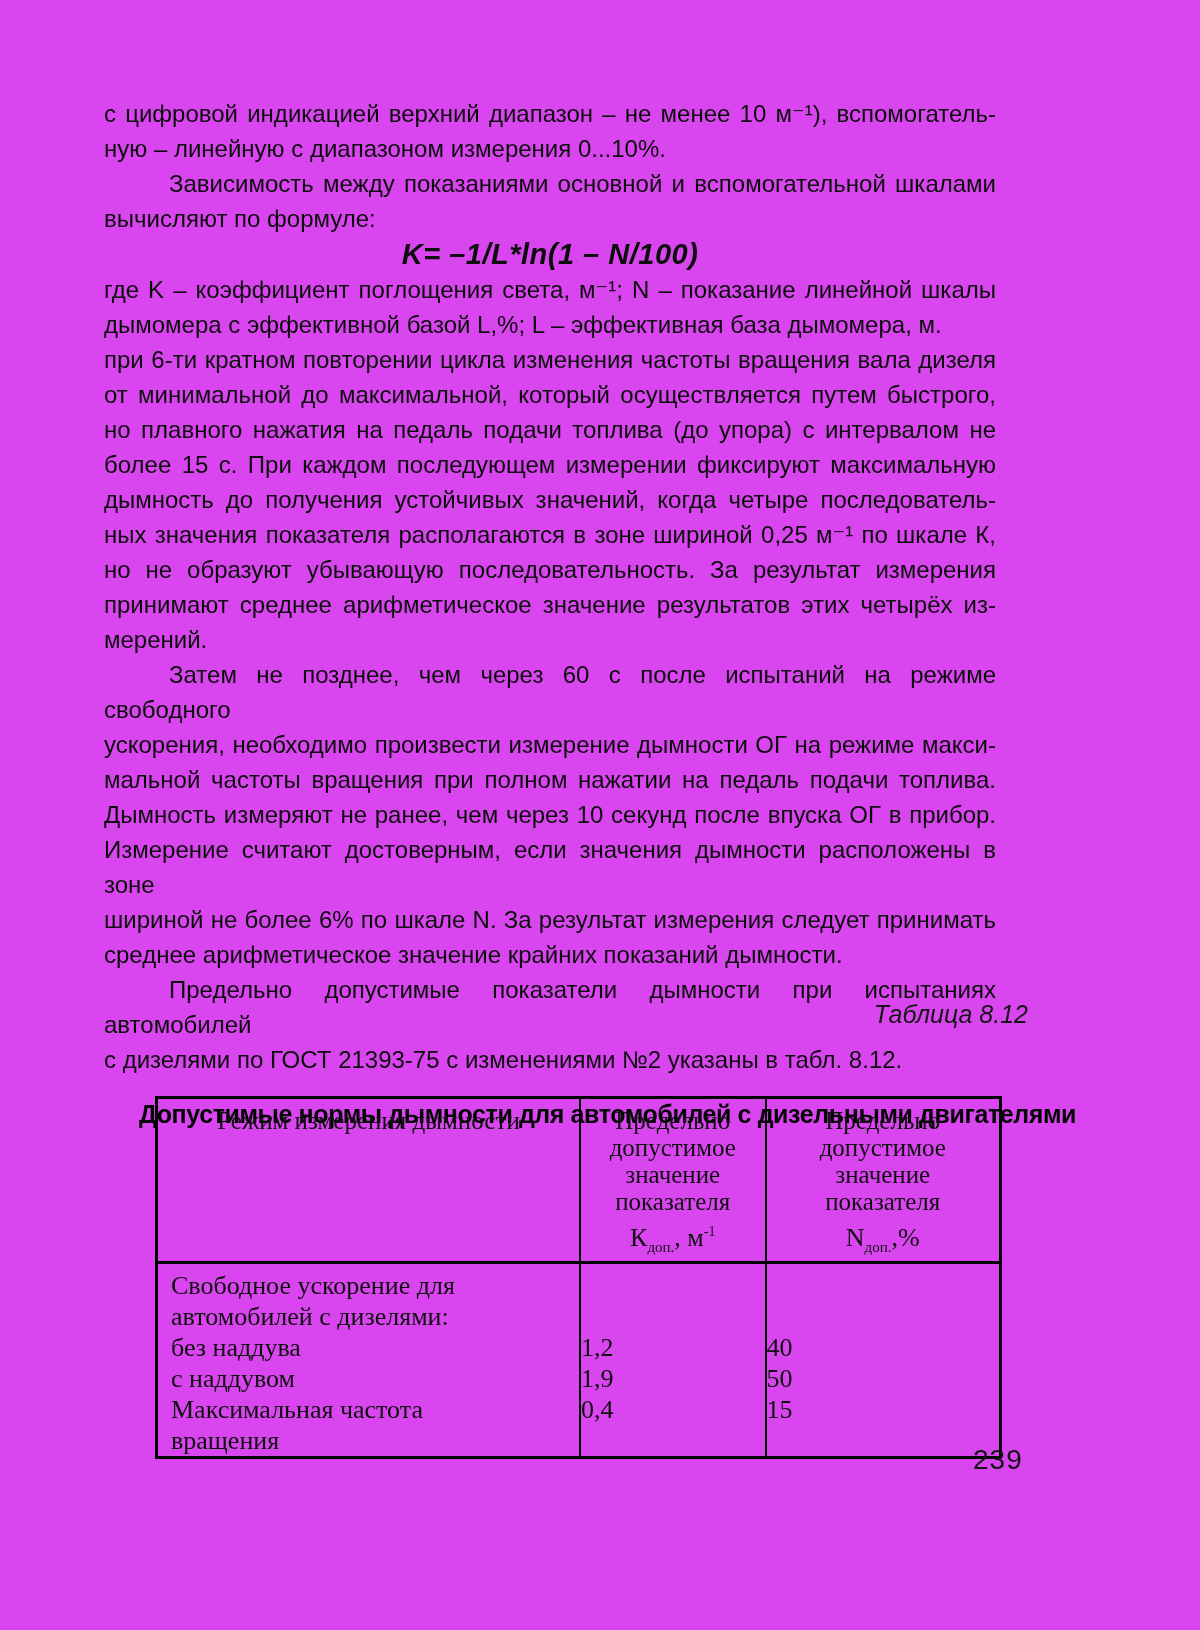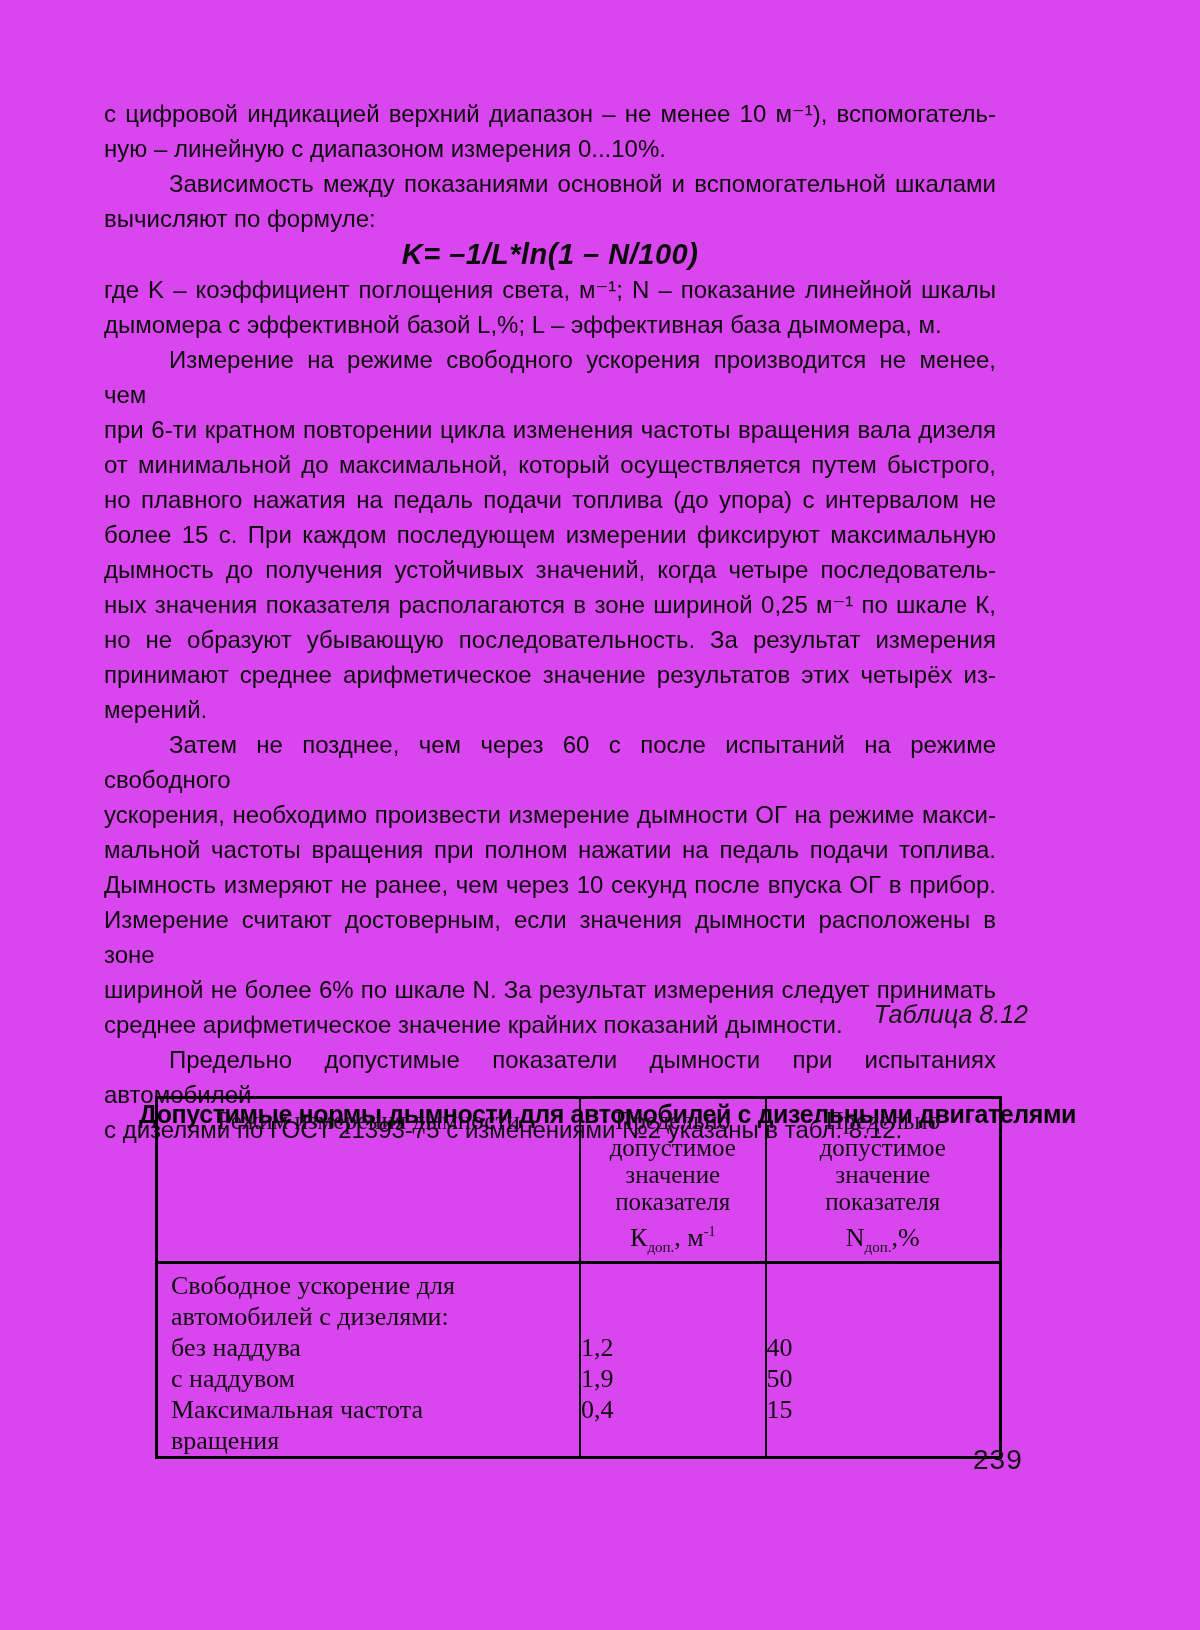--- a/index.html
+++ b/index.html
@@ -79,21 +79,20 @@
 <div class="page">
 
   <div class="body-text">
     <div class="ln">с цифровой индикацией верхний диапазон – не менее 10 м⁻¹), вспомогатель-</div>
     <div class="ln last">ную – линейную с диапазоном измерения 0...10%.</div>
     <div class="ln ind">Зависимость между показаниями основной и вспомогательной шкалами</div>
     <div class="ln last">вычисляют по формуле:</div>
     <div class="formula">K= –1/L*ln(1 – N/100)</div>
     <div class="ln">где K – коэффициент поглощения света, м⁻¹; N – показание линейной шкалы</div>
     <div class="ln last">дымомера с эффективной базой L,%; L – эффективная база дымомера, м.</div>
-    <div class="ln ind">Измерение на режиме свободного ускорения производится не менее, чем</div>
     <div class="ln">при 6-ти кратном повторении цикла изменения частоты вращения вала дизеля</div>
     <div class="ln">от минимальной до максимальной, который осуществляется путем быстрого,</div>
     <div class="ln">но плавного нажатия на педаль подачи топлива (до упора) с интервалом не</div>
     <div class="ln">более 15 с. При каждом последующем измерении фиксируют максимальную</div>
     <div class="ln">дымность до получения устойчивых значений, когда четыре последователь-</div>
     <div class="ln">ных значения показателя располагаются в зоне шириной 0,25 м⁻¹ по шкале К,</div>
     <div class="ln">но не образуют убывающую последовательность. За результат измерения</div>
     <div class="ln">принимают среднее арифметическое значение результатов этих четырёх из-</div>
     <div class="ln last">мерений.</div>
     <div class="ln ind">Затем не позднее, чем через 60 с после испытаний на режиме свободного</div>

